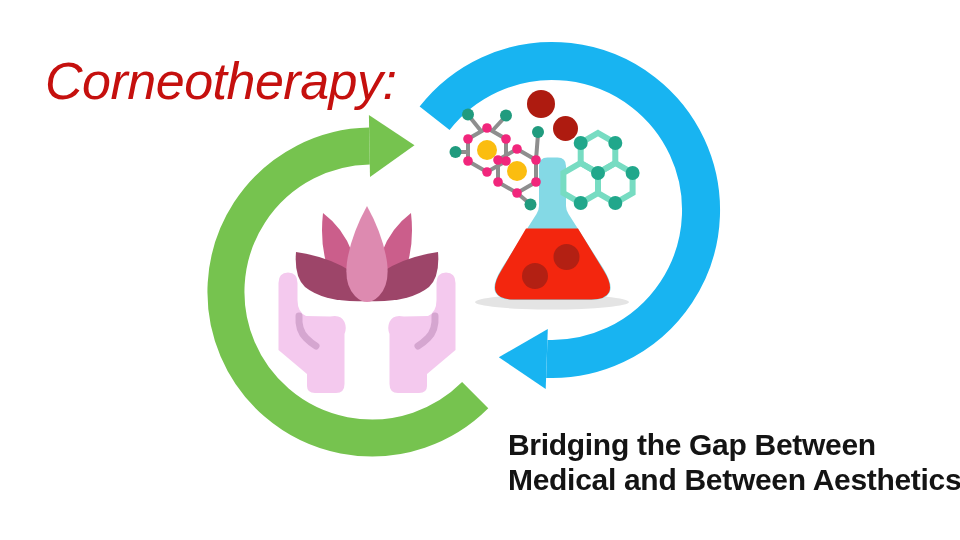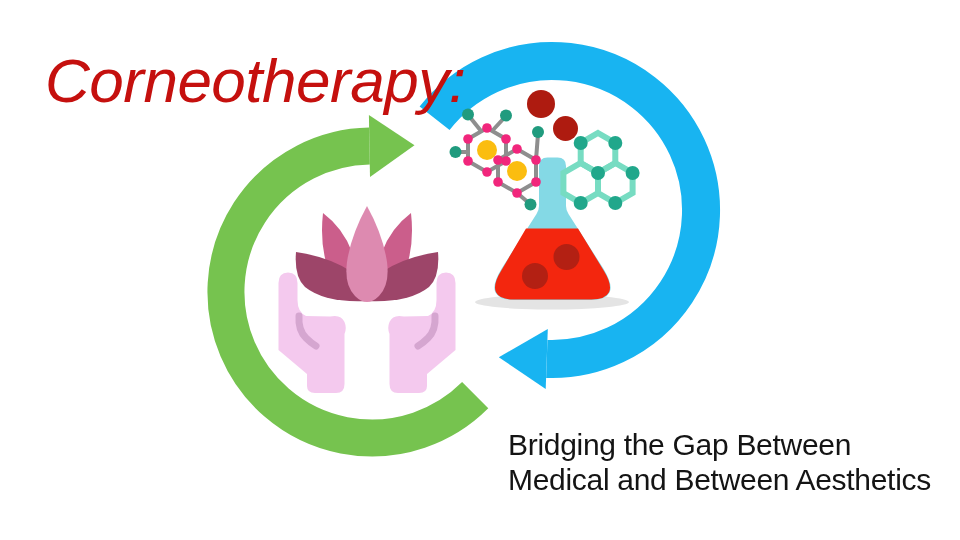--- a/index.html
+++ b/index.html
@@ -3,26 +3,26 @@
 <meta charset="utf-8">
 <style>
   html,body{margin:0;padding:0;}
   body{
     width:960px;height:540px;overflow:hidden;background:#ffffff;
     font-family:"Liberation Sans", sans-serif;position:relative;
   }
   .stage{position:absolute;left:0;top:0;width:960px;height:540px;}
   .title{
     position:absolute;left:45px;top:57px;
-    font-size:62px;line-height:48px;font-style:italic;font-weight:500;
+    font-size:52px;line-height:48px;font-style:italic;font-weight:500;
     letter-spacing:-0.5px;color:#c5100e;white-space:nowrap;
   }
   .subtitle{
     position:absolute;left:508px;top:427px;
-    font-size:30px;line-height:35px;font-weight:400;color:#141414;
+    font-size:30px;line-height:35px;font-weight:700;color:#141414;
     letter-spacing:-0.3px;white-space:nowrap;
   }
   svg{position:absolute;left:0;top:0;}
 </style>
 </head>
 <body>
 
 <div class="stage">
 
   <svg width="960" height="540" viewBox="0 0 960 540">

